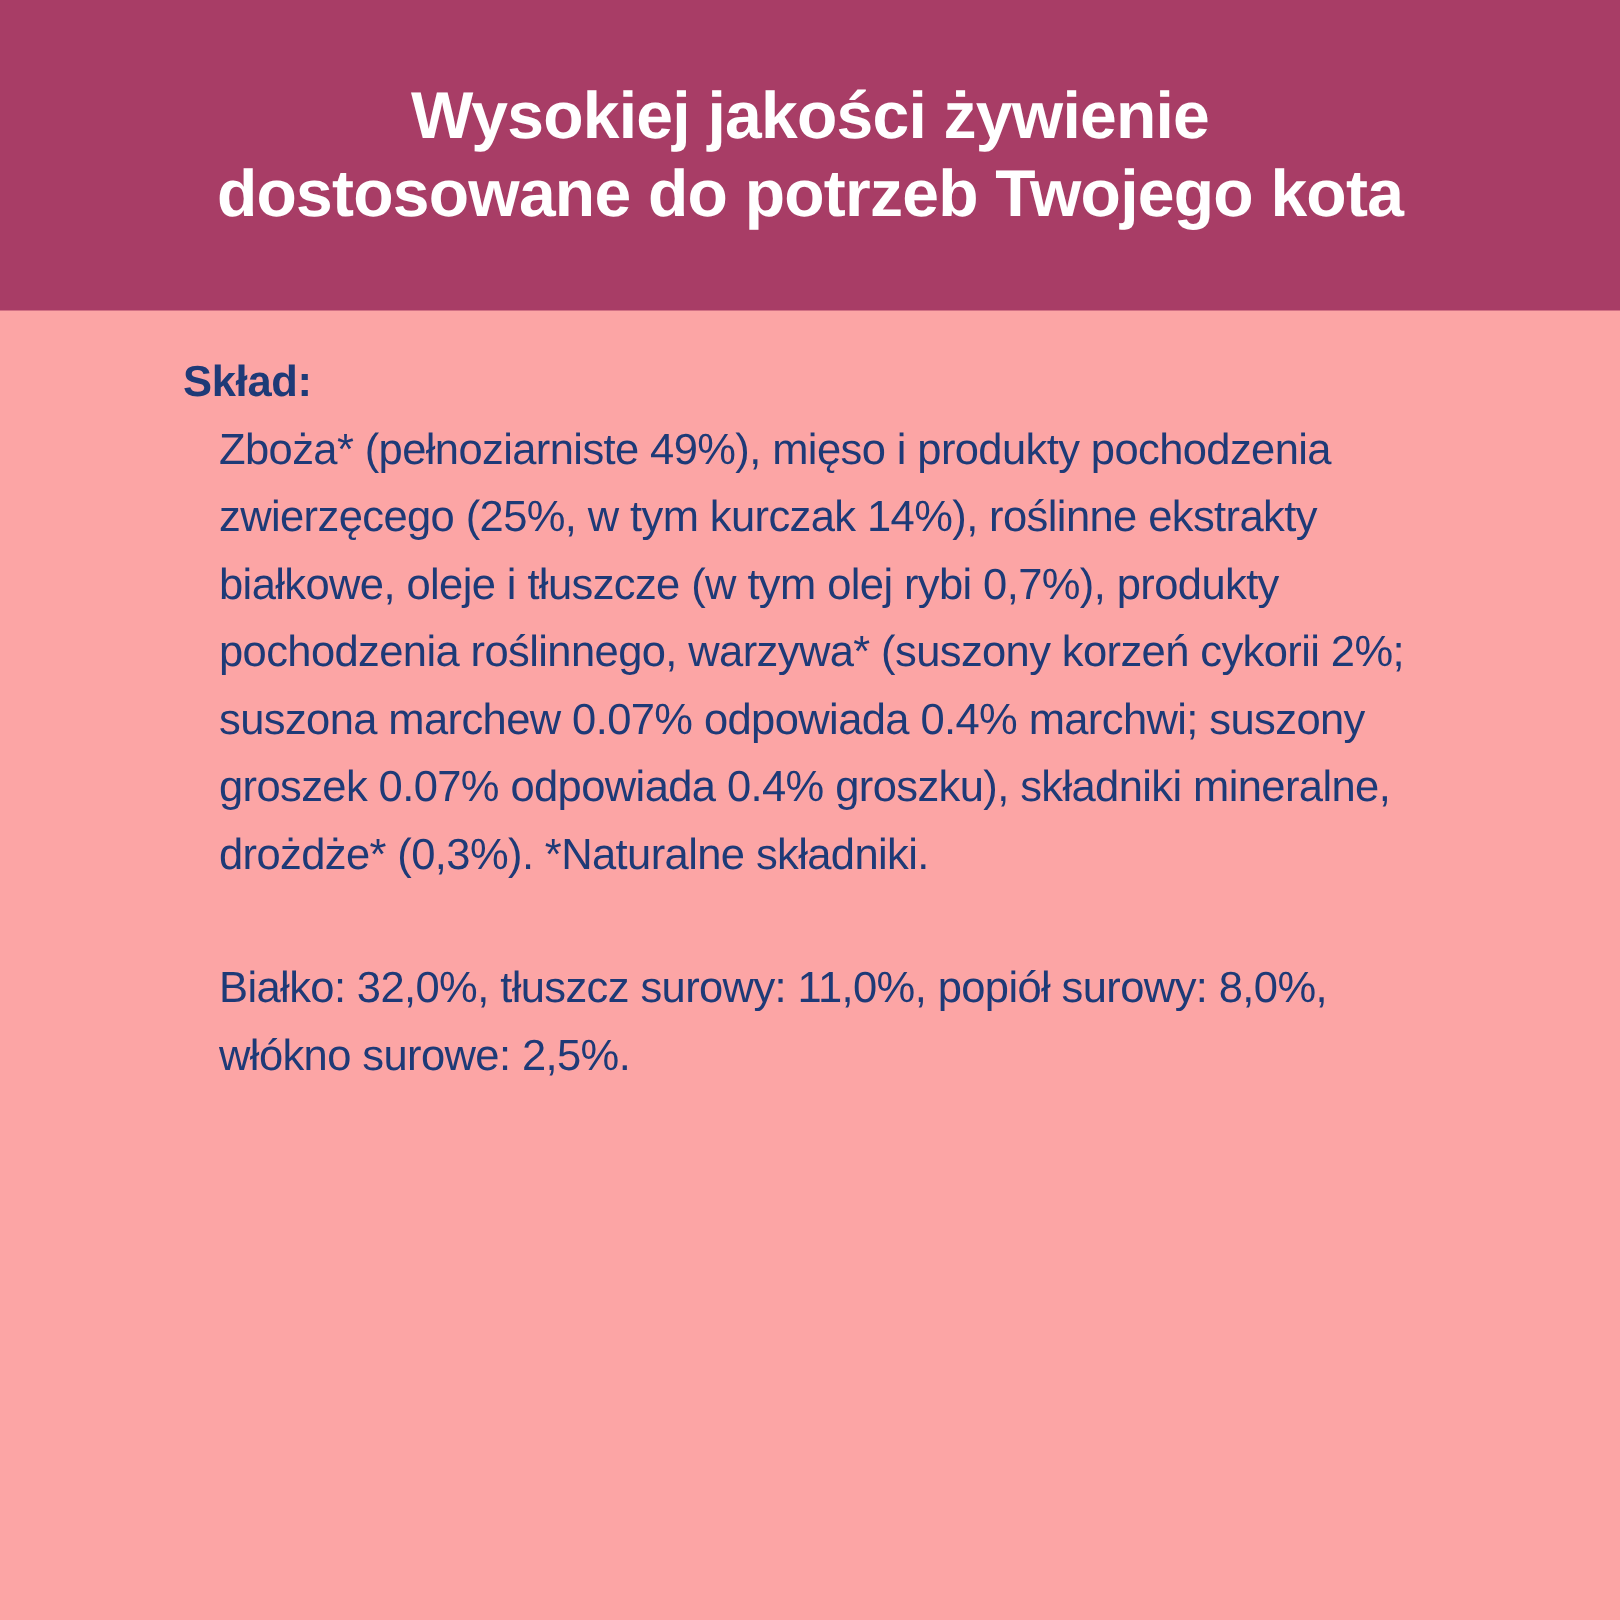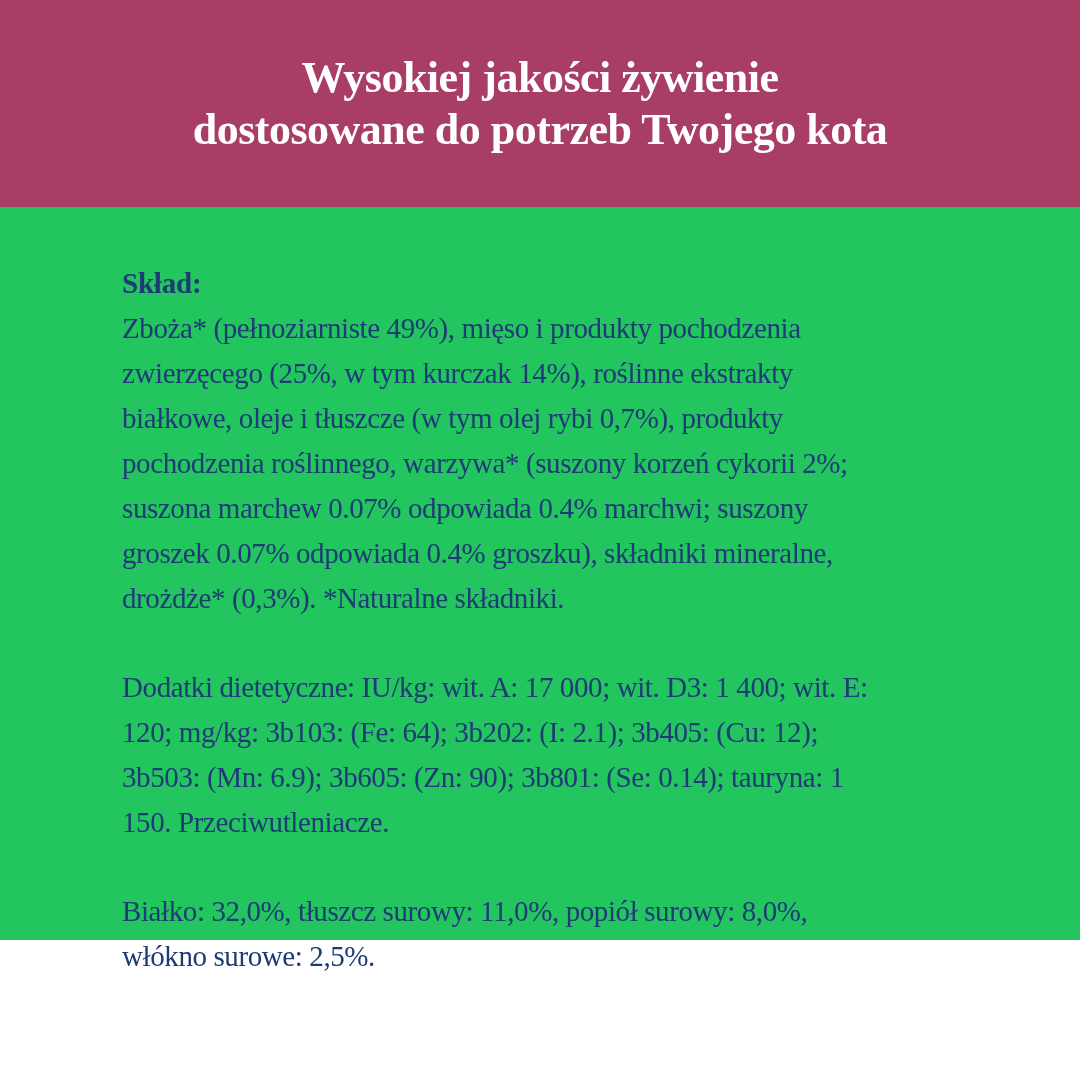--- a/index.html
+++ b/index.html
@@ -7,64 +7,64 @@
     padding: 0;
   }
   body {
     width: 1080px;
     height: 1080px;
     overflow: hidden;
     font-family: "Liberation Sans", sans-serif;
   }
   .panel {
     width: 1080px;
-    height: 940px;
-    background: #22c55e;
+    height: 1080px;
+    background: #fca5a5;
     position: relative;
-    font-family: Liberation Serif, serif;
   }
   .banner {
     width: 1080px;
     height: 207px;
     background: #a83d66;
     display: flex;
     align-items: center;
     justify-content: center;
   }
   .banner-title {
     color: #ffffff;
     font-size: 44px;
     font-weight: 700;
     line-height: 52px;
     text-align: center;
     white-space: pre-line;
     letter-spacing: -0.5px;
   }
   .details {
-    padding: 54px 50px 0 122px;
+    padding: 26px 50px 0 122px;
     color: #1e3a77;
   }
   .section {
     margin-bottom: 44px;
   }
   .section:last-child {
     margin-bottom: 0;
   }
   .section-heading {
     font-size: 29px;
     font-weight: 700;
     line-height: 45px;
     letter-spacing: -0.2px;
   }
   .section-body {
     font-size: 29px;
     font-weight: 400;
     line-height: 45px;
     white-space: pre-line;
     letter-spacing: -0.4px;
+    margin-left: 24px;
   }
 </style>
 </head>
 <body>
 
 <div class="panel">
 
   <div class="banner">
     <div class="banner-title">Wysokiej jakości żywienie
 dostosowane do potrzeb Twojego kota</div>
@@ -77,24 +77,20 @@
       <div class="section-body">Zboża* (pełnoziarniste 49%), mięso i produkty pochodzenia
 zwierzęcego (25%, w tym kurczak 14%), roślinne ekstrakty
 białkowe, oleje i tłuszcze (w tym olej rybi 0,7%), produkty
 pochodzenia roślinnego, warzywa* (suszony korzeń cykorii 2%;
 suszona marchew 0.07% odpowiada 0.4% marchwi; suszony
 groszek 0.07% odpowiada 0.4% groszku), składniki mineralne,
 drożdże* (0,3%). *Naturalne składniki.</div>
     </div>
 
     <div class="section">
-      <div class="section-body">Dodatki dietetyczne: IU/kg: wit. A: 17 000; wit. D3: 1 400; wit. E:
-120; mg/kg: 3b103: (Fe: 64); 3b202: (I: 2.1); 3b405: (Cu: 12);
-3b503: (Mn: 6.9); 3b605: (Zn: 90); 3b801: (Se: 0.14); tauryna: 1
-150. Przeciwutleniacze.</div>
     </div>
 
     <div class="section">
       <div class="section-body">Białko: 32,0%, tłuszcz surowy: 11,0%, popiół surowy: 8,0%,
 włókno surowe: 2,5%.</div>
     </div>
 
   </div>
 </div>
 

